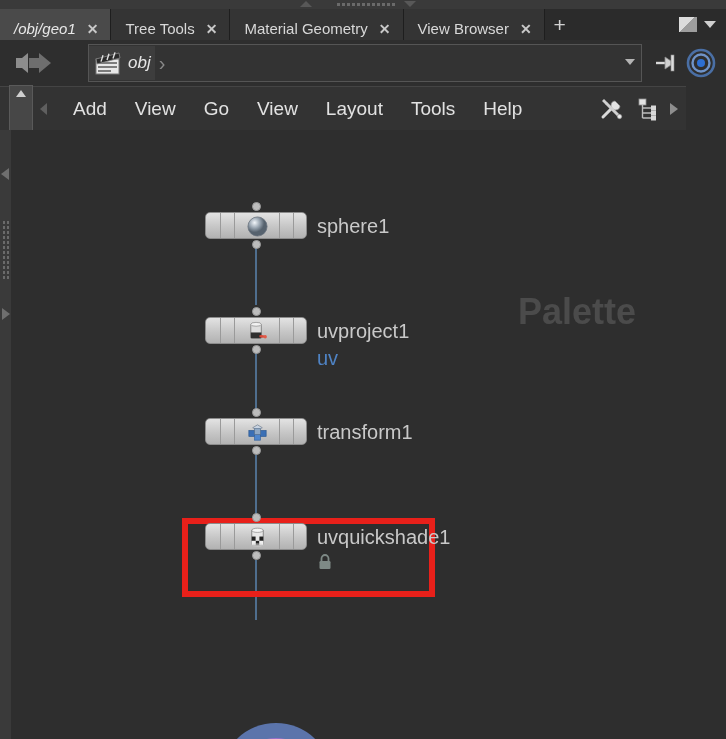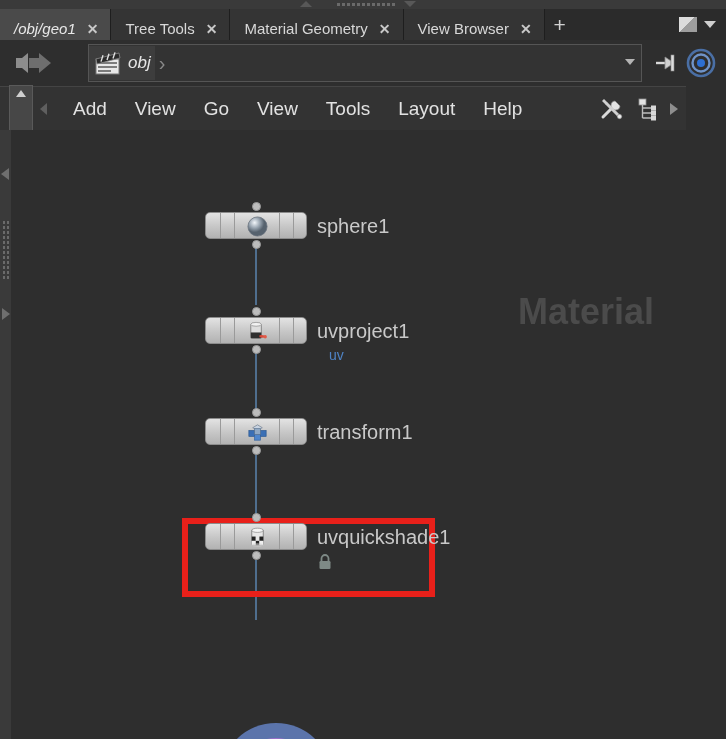--- a/index.html
+++ b/index.html
@@ -182,21 +182,21 @@
     position:absolute;left:40px;top:2px;width:23px;height:23px;
   }
   .port{
     position:absolute;width:9px;height:9px;border-radius:50%;
     background:#bcbcbc;border:1px solid #9a9a9a;box-sizing:border-box;
   }
   .node-label{
     position:absolute;left:112px;top:3px;color:#c9c9c9;font-size:20px;white-space:nowrap;
   }
   .sub-label{
-    position:absolute;left:124px;top:30px;font-size:14px;white-space:nowrap;
+    position:absolute;left:112px;top:30px;font-size:20px;white-space:nowrap;
   }
   .sub-label.uv{color:#4f83c4;}
   .lock-ico{position:absolute;left:112px;top:30px;}
 
   
   .hl-box{
     position:absolute;left:182px;top:388px;width:253px;height:79px;
     border:6px solid #e8201a;box-sizing:border-box;
   }
   .hl-text{
@@ -293,22 +293,22 @@
 <div class="menubar">
   <div class="menu-scroll-handle">
     <i></i>
   </div>
   <div class="menu-prev"></div>
   <div class="menu-items">
     <div class="menu-item">Add</div>
     <div class="menu-item">View</div>
     <div class="menu-item">Go</div>
     <div class="menu-item">View</div>
+    <div class="menu-item">Layout</div>
     <div class="menu-item">Tools</div>
-    <div class="menu-item">Layout</div>
     <div class="menu-item">Help</div>
   </div>
   <div class="menu-right">
     <svg width="28" height="28" viewBox="0 0 28 28">
       <path d="M5 22 L18 9" stroke="#dadada" stroke-width="3" stroke-linecap="round"></path>
       <path d="M17 6 a4.5 4.5 0 1 0 5 5 l-2.5 -2.5 z" fill="#e2e2e2" stroke="#8a8a8a" stroke-width="0.7"></path>
       <path d="M22 22 L9 9" stroke="#cfcfcf" stroke-width="3" stroke-linecap="round"></path>
       <path d="M6 4 L10 8 L8 10 L4 6 Z" fill="#d0d0d0"></path>
       <circle cx="21.5" cy="21.5" r="2.2" fill="#ededed" stroke="#888" stroke-width="0.7"></circle>
     </svg>
@@ -324,21 +324,21 @@
 </div>
 
 <div class="canvas">
 
   <div class="net-left-rail">
     <div class="rail-tri-up"></div>
     <div class="rail-dots"></div>
     <div class="rail-tri-dn"></div>
   </div>
 
-  <div class="wm-geometry">Material</div>
+  <div class="wm-geometry">Palette</div>
 
   <div class="wire" style="left:255px;top:115px;height:60px;"></div>
   <div class="wire" style="left:255px;top:222px;height:58px;"></div>
   <div class="wire" style="left:255px;top:325px;height:60px;"></div>
   <div class="wire" style="left:255px;top:430px;height:60px;"></div>
 
   <div class="node-wrap" style="left:205px;top:82px;">
     <div class="port" style="left:46.5px;top:-10px;"></div>
     <div class="node-body">
       <div class="flag" style="left:14px;"></div>

